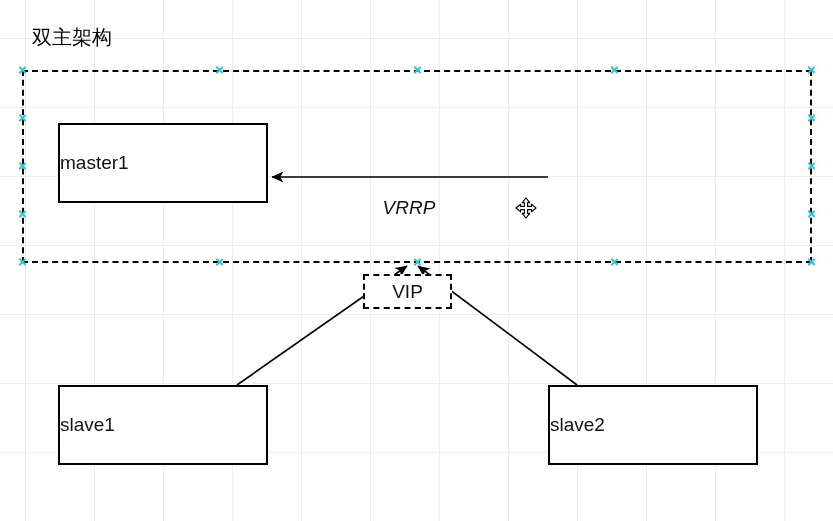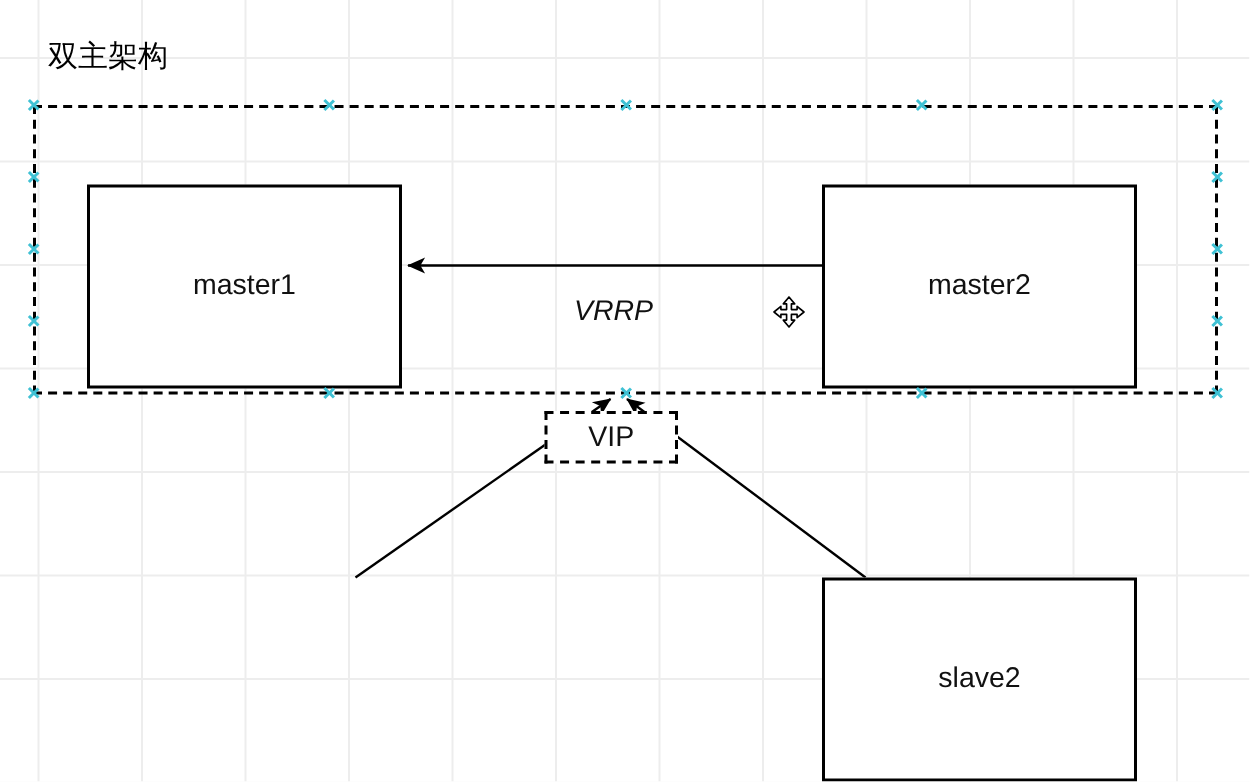--- a/index.html
+++ b/index.html
@@ -37,23 +37,23 @@
     transform:translate(-50%,-50%);
     z-index:6;
   }
   .handle::before,.handle::after{
     content:"";position:absolute;left:3.8px;top:0;
     width:1.6px;height:9px;background:var(--handle);
   }
   .handle::before{transform:rotate(45deg);}
   .handle::after{transform:rotate(-45deg);}
   .node{
-    position:absolute;width:210px;height:136px;
+    position:absolute;width:210px;height:80px;
     background:var(--fill);border:2px solid var(--stroke);
-    display:flex;align-items:center;justify-content:center;
+    display:flex;align-items:center;
     font-size:19px;color:#111;z-index:3;
   }
   .node-master1{left:58px;top:123px;}
   .node-master2{left:548px;top:123px;}
   .node-slave1{left:58px;top:385px;}
   .node-slave2{left:548px;top:385px;}
   .node-vip{
     position:absolute;left:363px;top:228px;width:89px;height:35px;
     background:var(--fill);border:2px dashed var(--stroke);
     display:flex;align-items:center;justify-content:center;
@@ -104,22 +104,22 @@
       <div class="handle" style="left: 811px; top: 118px;"></div>
       <div class="handle" style="left: 22px; top: 166px;"></div>
       <div class="handle" style="left: 811px; top: 166px;"></div>
       <div class="handle" style="left: 22px; top: 214px;"></div>
       <div class="handle" style="left: 811px; top: 214px;"></div>
     </div>
 
   <div class="node node-master1">
     <span>master1</span>
   </div>
-  <div class="node node-master2">
-    <span>master2</span>
+  <div class="node node-slave1">
+    <span>slave1</span>
   </div>
   <div class="node node-slave2">
     <span>slave2</span>
   </div>
 
   <div class="edge-label label-vrrp">VRRP</div>
 
   <div class="node-vip">
     <span>VIP</span>
   </div>

